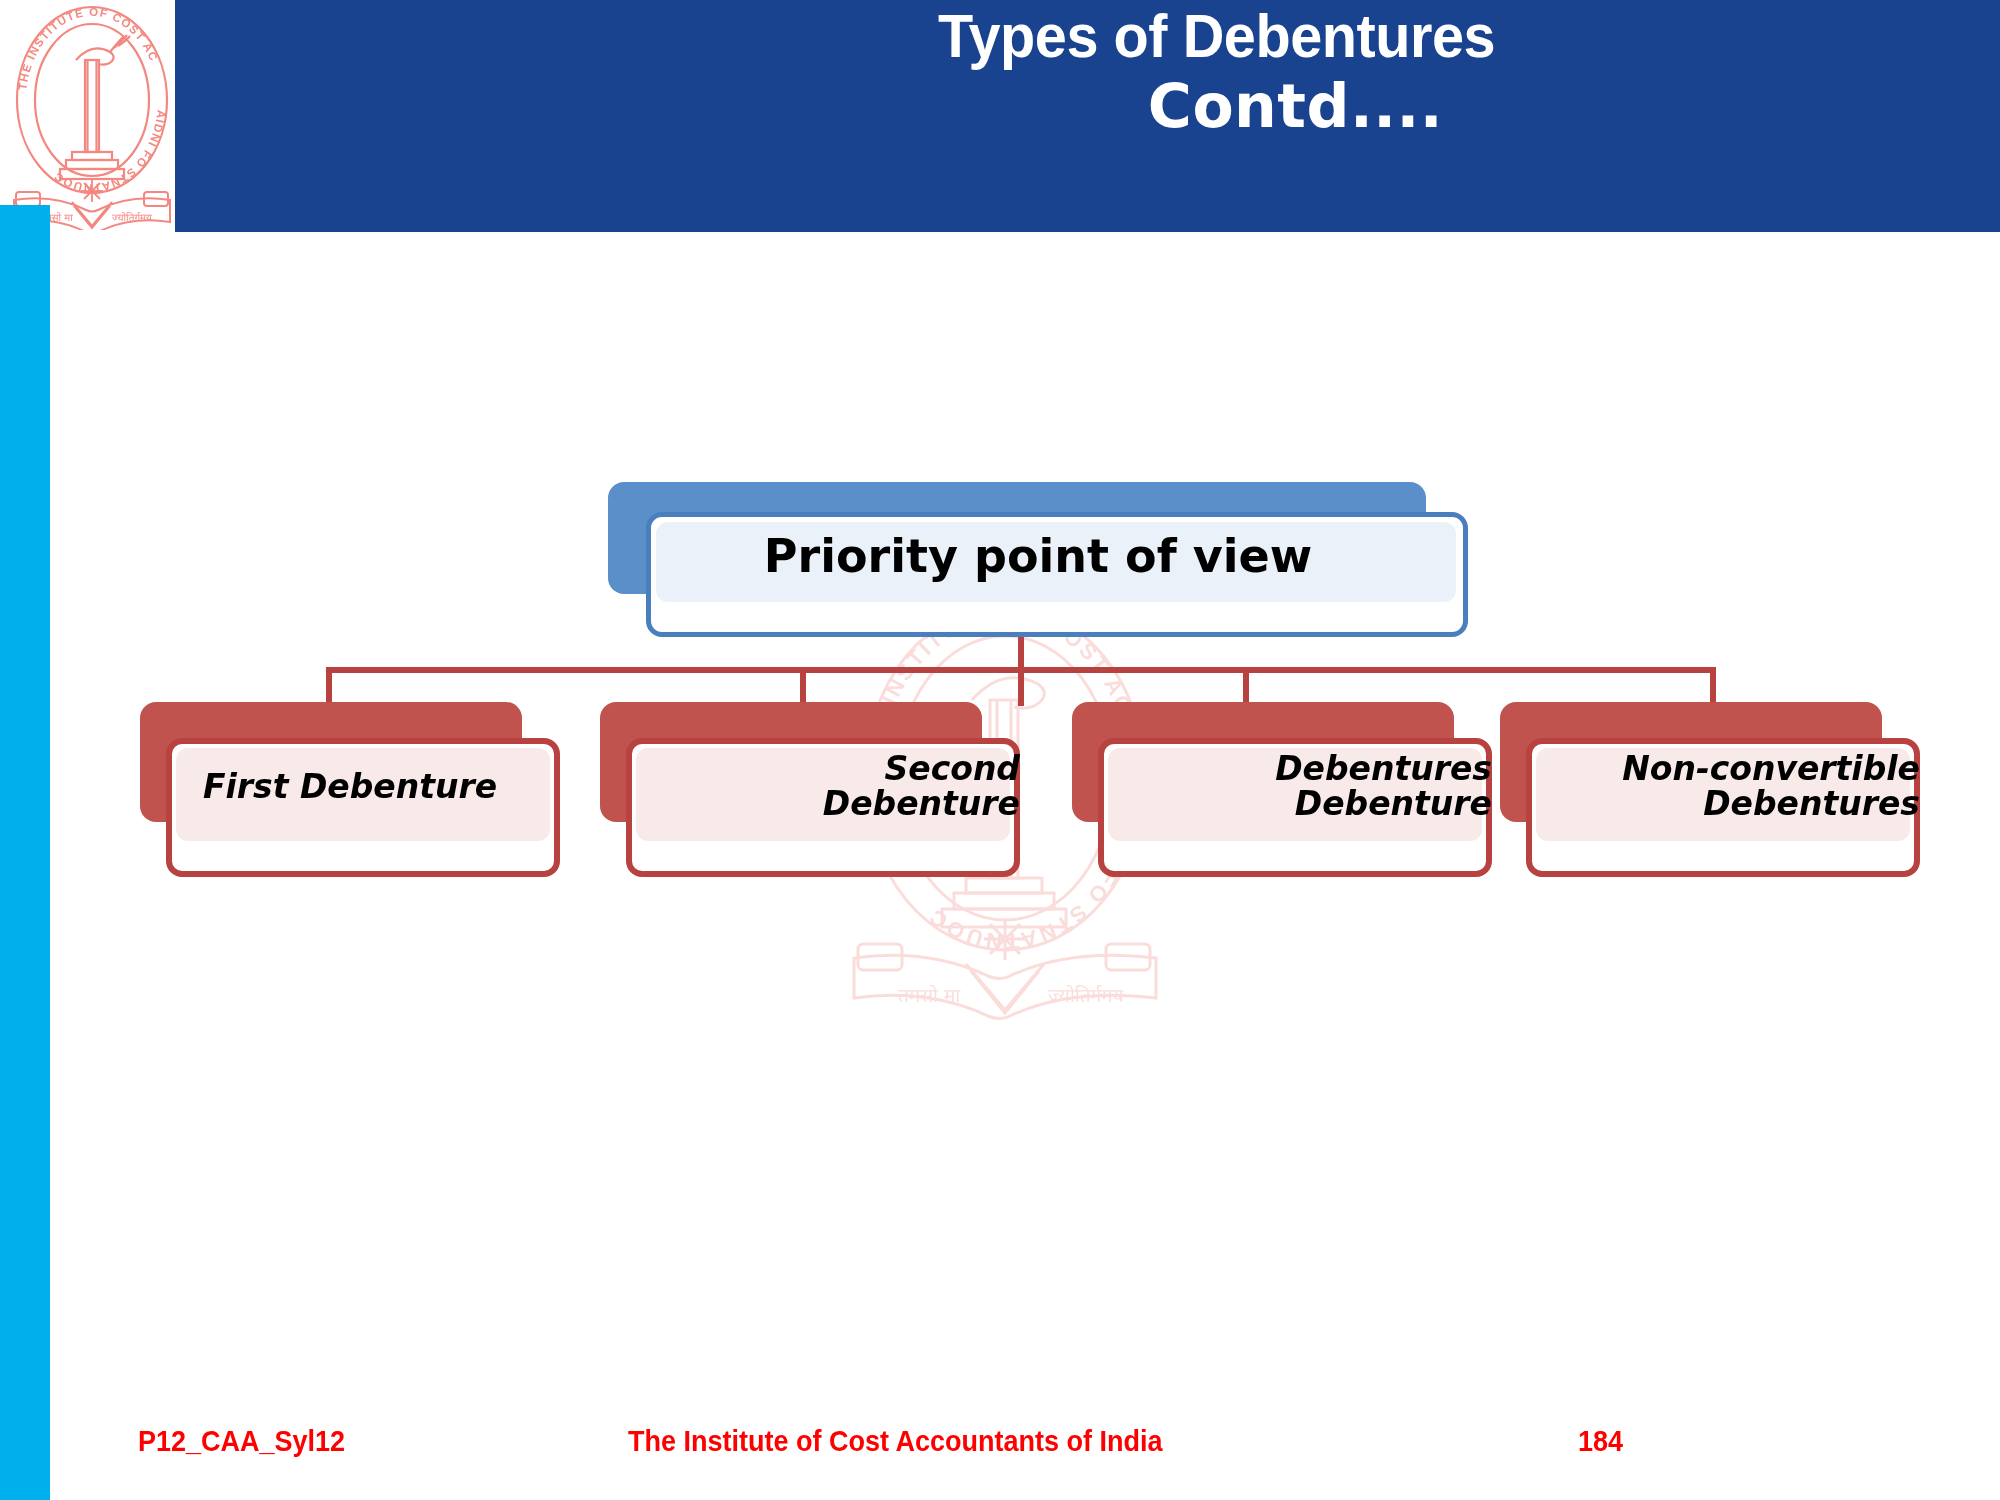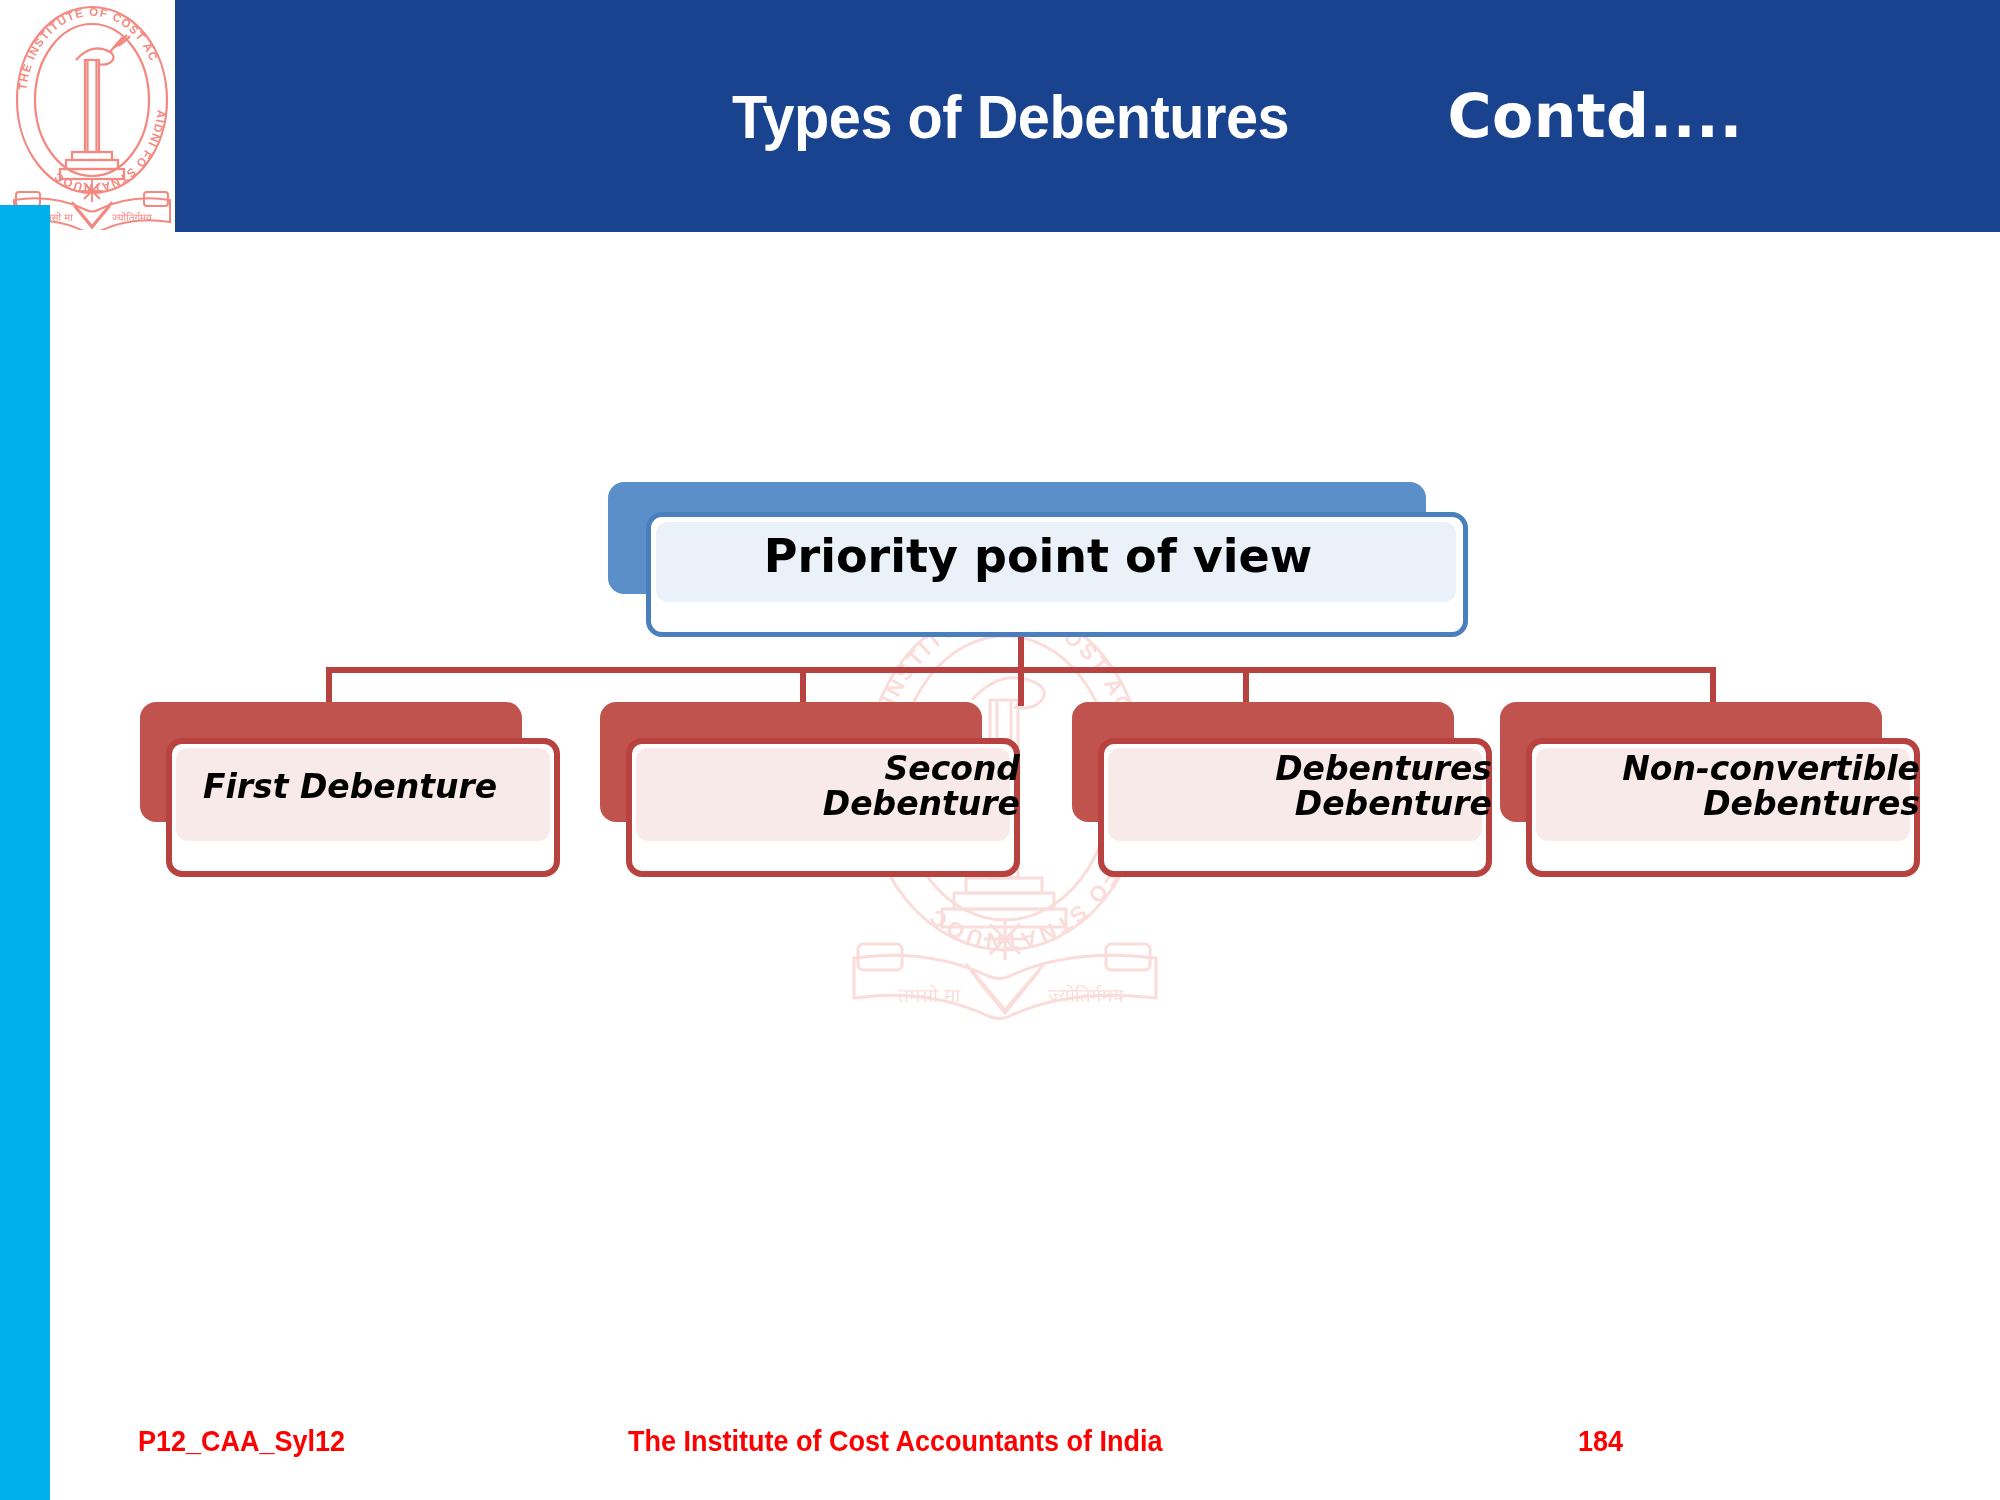--- a/index.html
+++ b/index.html
@@ -28,22 +28,23 @@
     background: #1a438f;
   }
   .header-title-wrap {
     position: absolute;
     left: 175px;
     top: 0;
     width: 1825px;
     height: 232px;
     display: flex;
     align-items: center;
-    justify-content: center;
+    justify-content: flex-start;
     padding-left: 300px;
+    flex-direction: column;
   }
   .title-main {
     color: #ffffff;
     font-family: "Liberation Sans", sans-serif;
     font-size: 62px;
     font-weight: bold;
     letter-spacing: -0.5px;
     white-space: nowrap;
     transform: scaleX(0.93);
     transform-origin: left center;

